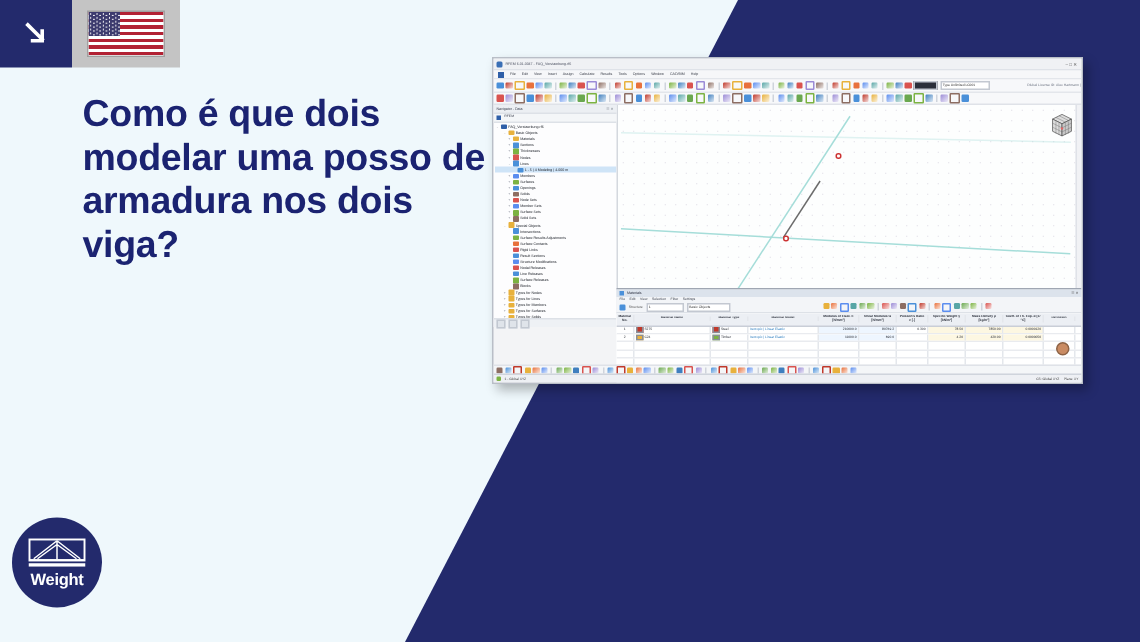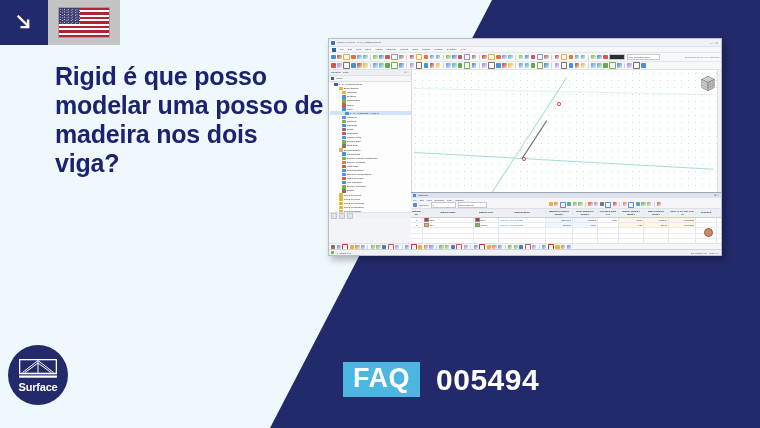--- a/index.html
+++ b/index.html
@@ -791,33 +791,29 @@
     <div class="lang-flagbox">
       <div class="flag">
         <div class="stripes"></div>
         <div class="canton"></div>
         <div class="stars"></div>
       </div>
     </div>
   </div>
 
   <div class="headline">
-    <span class="ln">Rigid é que posso</span>
+    <span class="ln">Como é que dois</span>
     <span class="ln">modelar uma posso de</span>
-    <span class="ln">madeira nos dois</span>
+    <span class="ln">armadura nos dois</span>
     <span class="ln">viga?</span>
   </div>
 
   <div class="logo">
     <svg class="mark" viewBox="0 0 38 22">
       <rect x="0.5" y="0.5" width="37" height="14" fill="none" stroke="#ffffff" stroke-width="1.6"></rect>
       <rect x="0" y="16.5" width="38" height="2.2" fill="#ffffff"></rect>
       <path d="M19 1.5 L3.5 13.5 M19 1.5 L34.5 13.5 M19 1.5 L19 14 M19 4 L6 13.5 M19 4 L32 13.5" stroke="#ffffff" stroke-width="1" fill="none"></path>
     </svg>
-    <div class="word">Surface</div>
+    <div class="word">Weight</div>
   </div>
 
-  <div class="faq-row">
-    <div class="faq-tag">FAQ</div>
-    <div class="faq-num">005494</div>
-  </div>
 
 </div>
 
 </body></html>

